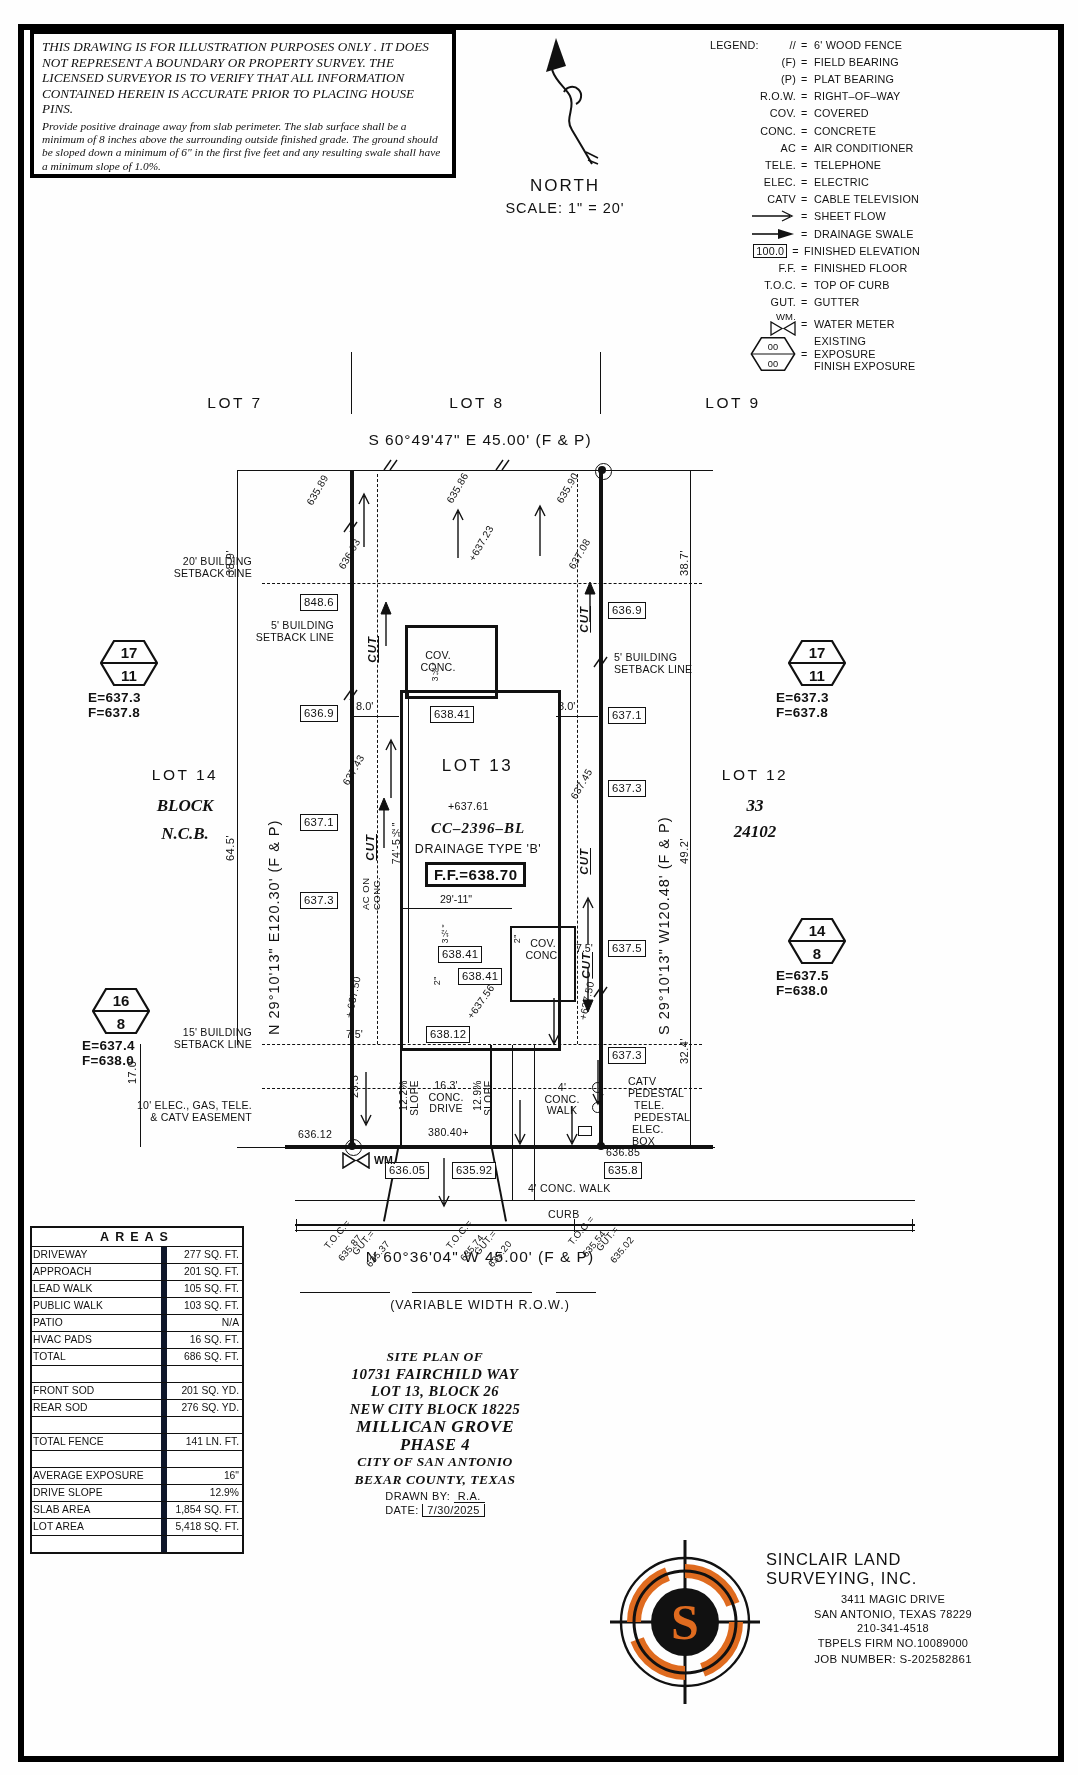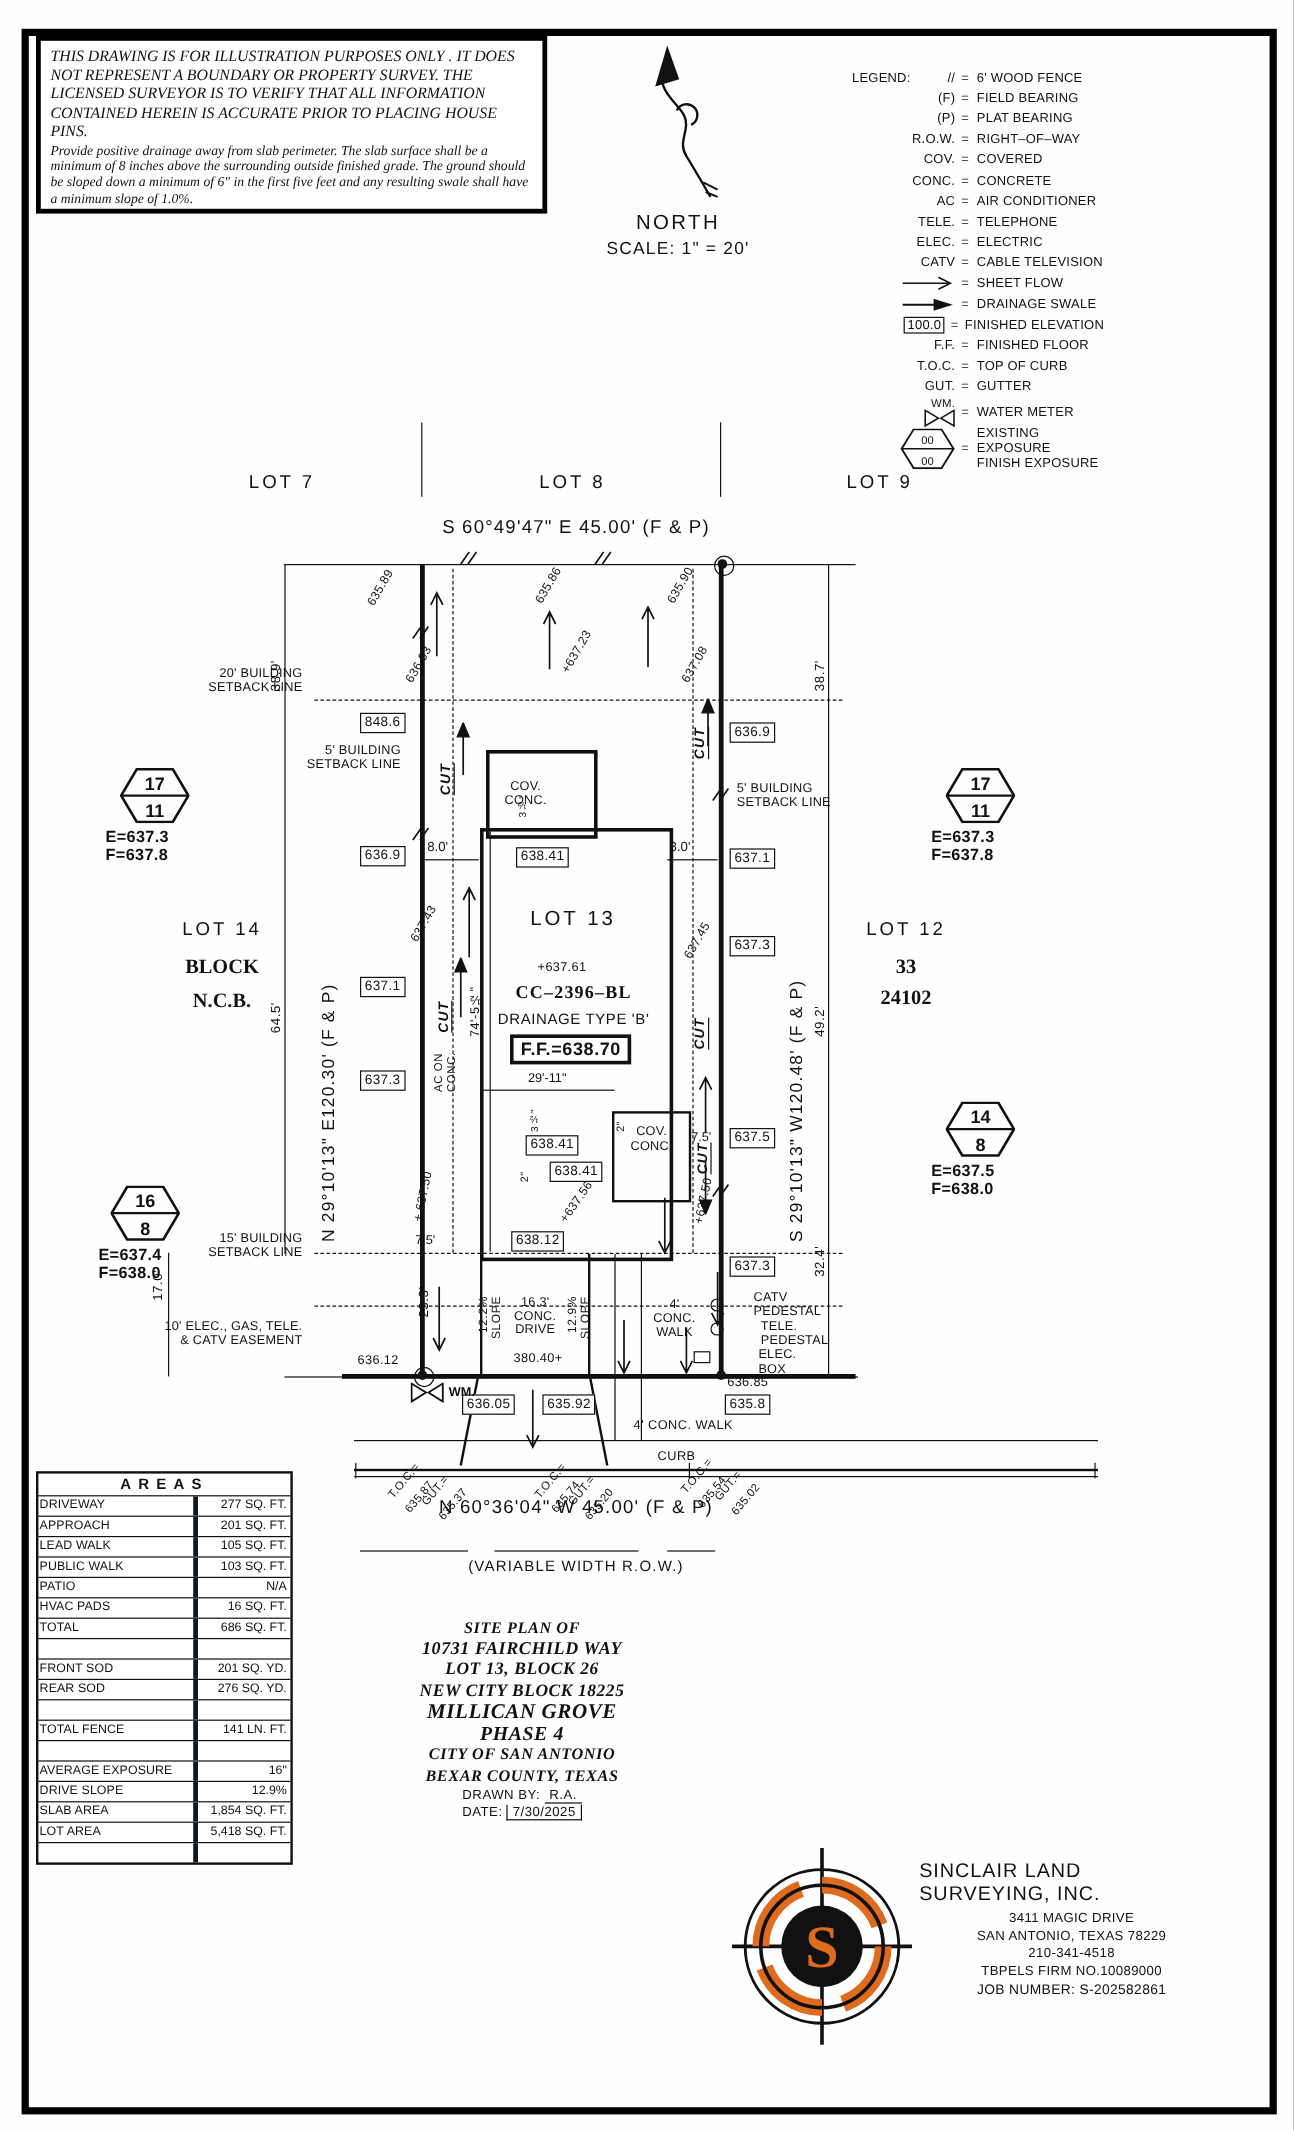--- a/index.html
+++ b/index.html
@@ -16,46 +16,46 @@
   .dashv{position:absolute;border-left:1.6px dashed #111;width:0}
   .slant{position:absolute;width:2px;background:#111}
   .ebox{position:absolute;border:1.6px solid #111;background:#fff;font-size:11.3px;padding:0 3px;line-height:15px;letter-spacing:.3px;white-space:nowrap}
   .ffbox{position:absolute;border:3px solid #111;background:#fff;font-size:15px;font-weight:bold;padding:1px 6px;letter-spacing:.5px;white-space:nowrap}
   .spot{position:absolute;font-size:10.2px;transform-origin:left bottom;transform:rotate(-60deg);white-space:nowrap;letter-spacing:.3px}
   .spoth{position:absolute;font-size:10.6px;white-space:nowrap;letter-spacing:.3px}
   .vup{position:absolute;writing-mode:vertical-rl;transform:rotate(180deg);font-size:11px;letter-spacing:.5px;white-space:nowrap}
   .cut{position:absolute;writing-mode:vertical-rl;transform:rotate(180deg);font:italic bold 11.5px "Liberation Sans",sans-serif;text-decoration:underline;letter-spacing:1px}
   .lbl{position:absolute;font-size:10.6px;line-height:11.6px;letter-spacing:.2px;white-space:nowrap}
   .lot{position:absolute;font-size:15.5px;letter-spacing:2.5px;white-space:nowrap}
-  .serifi{font-family:"Liberation Serif",serif;font-weight:bold}
+  .serifi{font-family:"Liberation Serif",serif;font-style:italic;font-weight:bold}
   .ar{position:absolute;width:12px}
   .ar path{fill:none;stroke:#111;stroke-width:1.4}
   .ar .fh{fill:#111;stroke:#111}
   .fm line{stroke:#111;stroke-width:1.4}
   .fm{position:absolute}
   .pin{position:absolute;border-radius:50%}
   .dot{width:8px;height:8px;background:#111}
   .ring{width:15px;height:15px;border:1.6px solid #111}
   .hex text{font:bold 15px "Liberation Sans",sans-serif;fill:#111;text-anchor:middle}
   .hexef{position:absolute;font-size:13.5px;font-weight:bold;letter-spacing:.3px;line-height:15px;white-space:nowrap}
   
-  #legend{position:absolute;left:710px;top:56px;width:210px;font-size:10.8px}
+  #legend{position:absolute;left:710px;top:36px;width:210px;font-size:10.8px}
   .lgrow{display:flex;align-items:center;height:17.2px}
   .lgsym{width:86px;text-align:right;padding-right:5px;letter-spacing:.2px;display:flex;justify-content:flex-end;align-items:center}
   .lgsym .sp{margin-right:auto}
   .lgeq{width:13px}
   .lgm{flex:1;white-space:nowrap;letter-spacing:.2px}
   .lgbox{border:1.2px solid #111;padding:0 2px}
   
   #areas{position:absolute;left:30px;top:1226px;width:210px;border:2.5px solid #111;background:#fff}
   #areas .hd{height:18px;line-height:18px;text-align:center;font-weight:bold;font-size:12.5px;letter-spacing:6px;border-bottom:1.4px solid #111}
   .arow{display:flex;height:16px;line-height:15px;border-bottom:1px solid #111;font-size:10.3px}
   .arow:last-child{border-bottom:none}
   .al{width:128px;padding-left:1px;letter-spacing:.1px;white-space:nowrap}
-  .av{flex:1;text-align:right;padding-right:3px;border-left:4px solid #0f172a;white-space:nowrap}
+  .av{flex:1;text-align:right;padding-right:3px;border-left:6px solid #0f172a;white-space:nowrap}
   
   #tblock{position:absolute;left:300px;top:1348px;width:270px;text-align:center}
   #tblock .tb{font-family:"Liberation Serif",serif;font-style:italic;font-weight:bold;line-height:17.5px;letter-spacing:.5px}
   .meta{font-size:11px;margin-top:2px;letter-spacing:.4px}
   .meta .val{border-bottom:1.2px solid #111;padding:0 4px}
   .meta .valbox{border:1.2px solid #111;border-top:none;padding:0 4px}
   
   #firmtxt{position:absolute;left:748px;top:1550px;width:290px;text-align:center}
   .fname{font-size:16.5px;letter-spacing:.8px;line-height:19px;white-space:nowrap}
   .fline{font-size:11px;line-height:14.6px;letter-spacing:.3px;white-space:nowrap}

